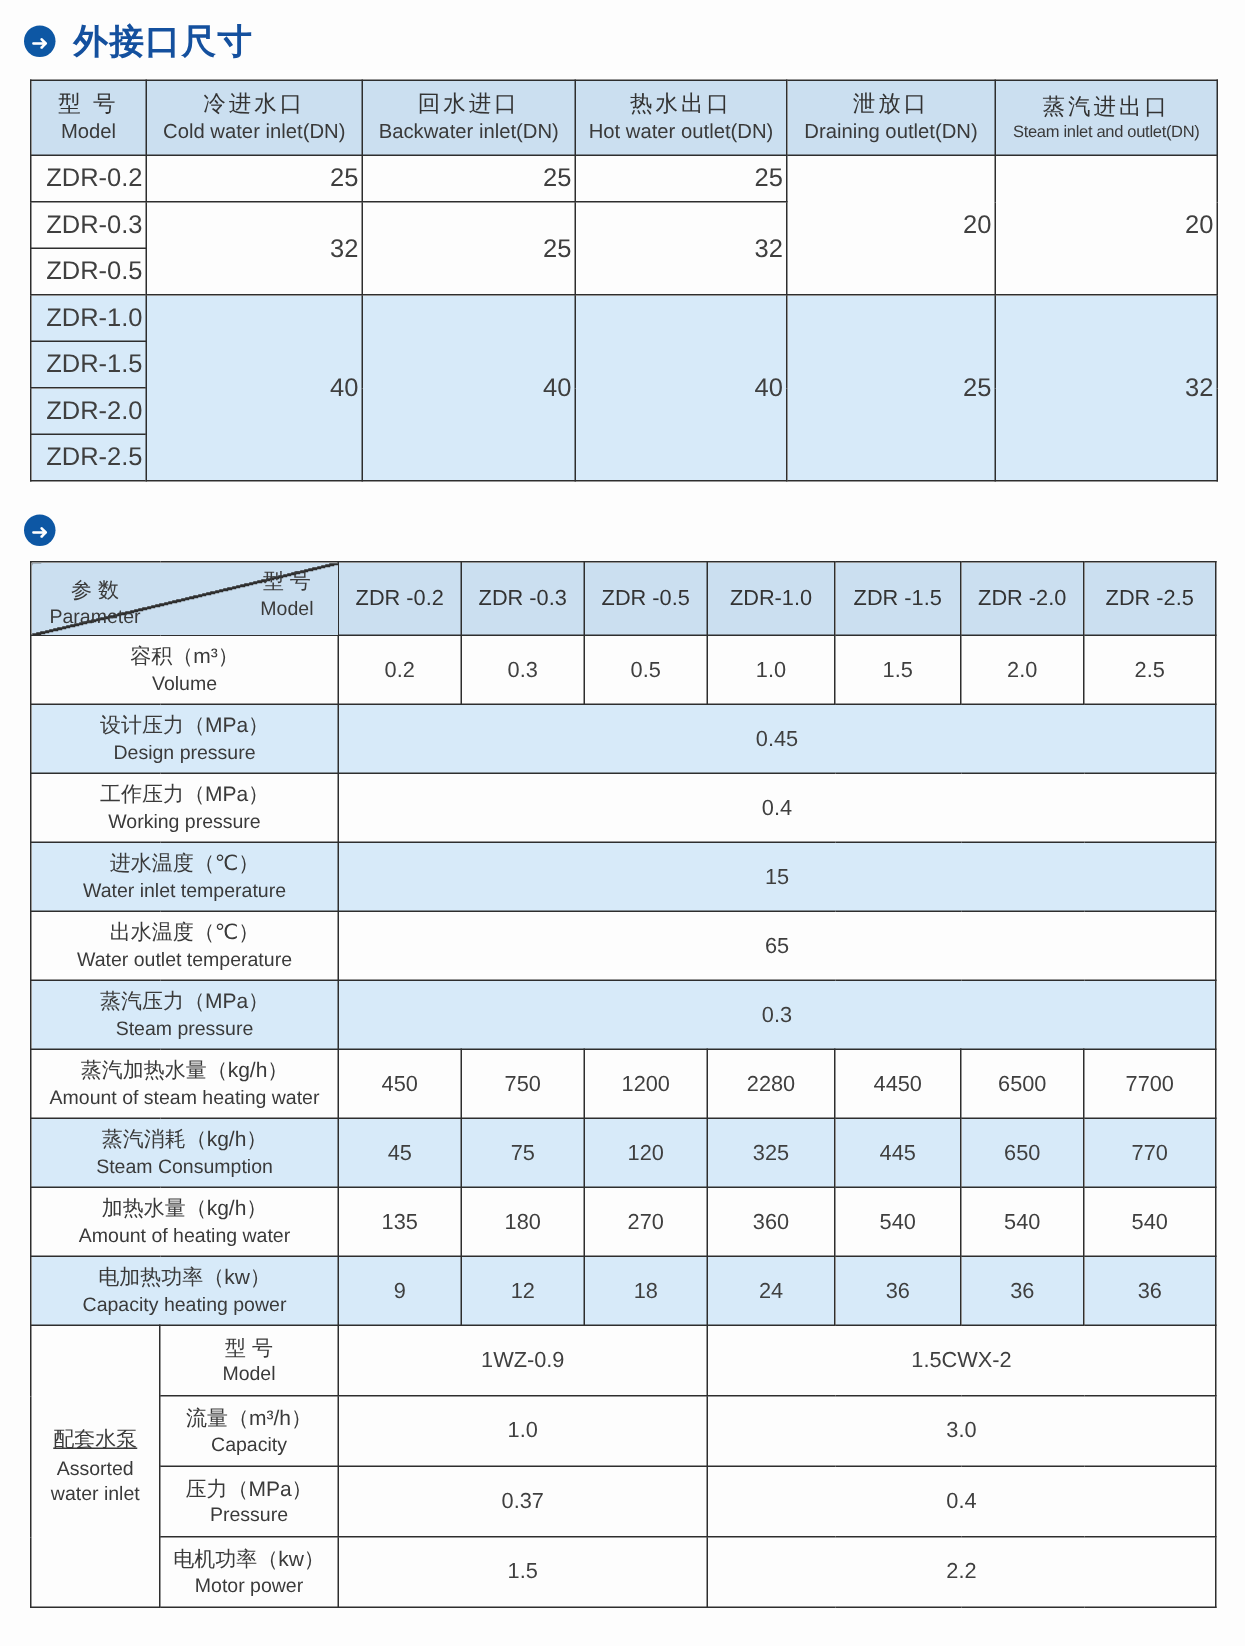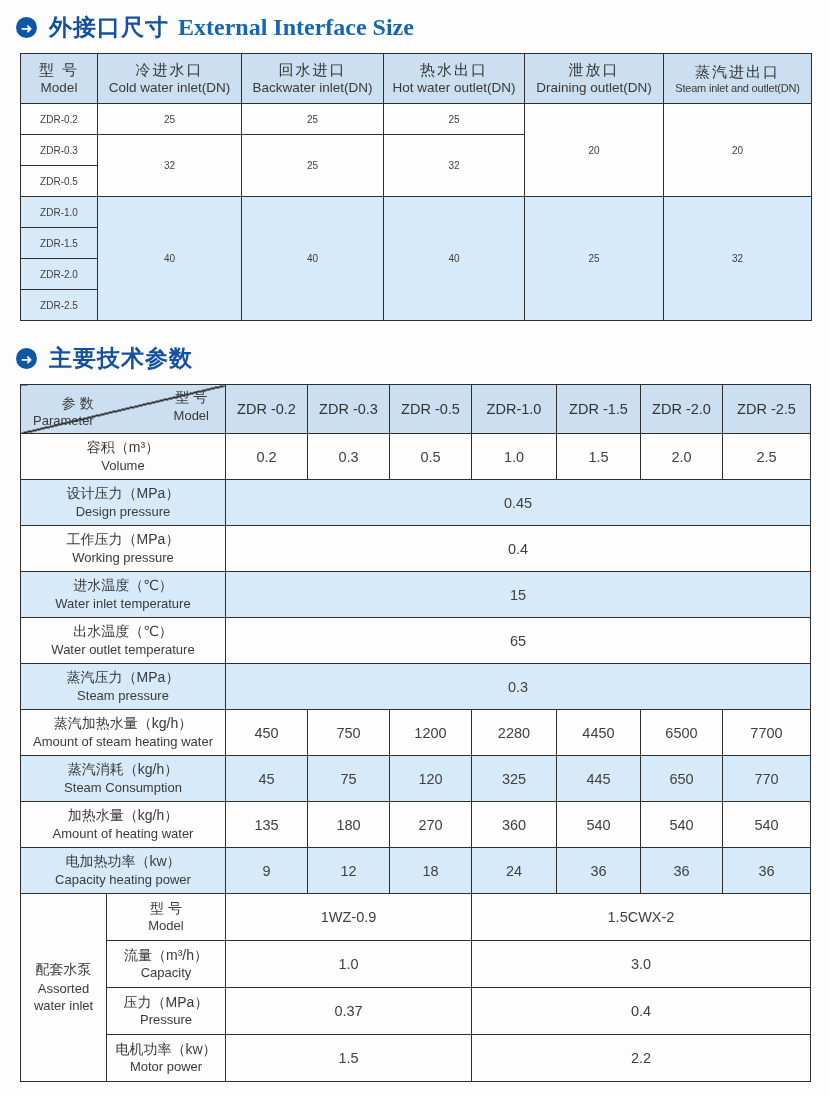--- a/index.html
+++ b/index.html
@@ -41,21 +41,21 @@
     text-align: center; vertical-align: middle;
     color: #3f3f3f; padding: 0 2px;
     overflow: hidden;
   }
   .blue { background: #d7eaf9; }
   .hdr  { background: #cbdff0; }
 
   
   .t1 { width: 791px; }
   .t1 .hrow td { height: 50px; }
-  .t1 .brow td { height: 31px; font-size: 10px; }
+  .t1 .brow td { height: 31px; font-size: 17px; text-align: right; }
   .hzh { display: block; font-size: 15px; color: #333; letter-spacing: 2px; line-height: 1.35; }
   .hen { display: block; font-size: 13.5px; color: #3a3a3a; line-height: 1.25; white-space: nowrap; }
   .hen.small { font-size: 11px; letter-spacing: -0.2px; }
 
   
   .t2 { width: 790px; }
   .t2 .hrow td { height: 49px; }
   .t2 .prow td { height: 46px; }
   .t2 .pumprow td { height: 47px; }
   .t2 td { font-size: 14.5px; }
@@ -67,34 +67,33 @@
   .corner {
     position: relative;
     background-color: #cbdff0;
     background-image: linear-gradient(to bottom right,
       rgba(0,0,0,0) calc(50% - 1px),
       #2e2e2e calc(50% - 1px),
       #2e2e2e calc(50% + 1px),
       rgba(0,0,0,0) calc(50% + 1px));
   }
   .corner-model { position: absolute; top: 3px; right: 16px; text-align: center; }
-  .corner-param { position: absolute; bottom: 3px; left: 12px; text-align: right; }
-
-  .pump-group .lzh { margin-bottom: 2px; }
+  .corner-param { position: absolute; bottom: 3px; left: 12px; text-align: center; }
+
+  .pump-group .lzh { margin-bottom: 2px; text-decoration: underline; }
   .gap-between-sections { height: 22px; }
 </style>
 </head>
 <body>
 
 <div class="page">
 
   <div class="section-title first">
     <span class="title-icon">➜</span>
     <span class="title-zh">外接口尺寸</span>
-    <span class="title-en">External Interface Size</span>
   </div>
 
   <table class="t1">
     <colgroup>
       <col style="width:77px">
         <col style="width:144px">
         <col style="width:142px">
       <col style="width:141px">
         <col style="width:139px">
         <col style="width:148px">
@@ -160,21 +159,20 @@
     <tr class="brow">
       <td class="blue">ZDR-2.5</td>
     </tr>
   </tbody>
     </table>
 
   <div class="gap-between-sections"></div>
 
   <div class="section-title">
     <span class="title-icon">➜</span>
-    <span class="title-zh">主要技术参数</span>
   </div>
 
   <table class="t2">
     <colgroup>
       <col style="width:86px">
         <col style="width:119px">
       <col style="width:82px">
         <col style="width:82px">
         <col style="width:82px">
       <col style="width:85px">

